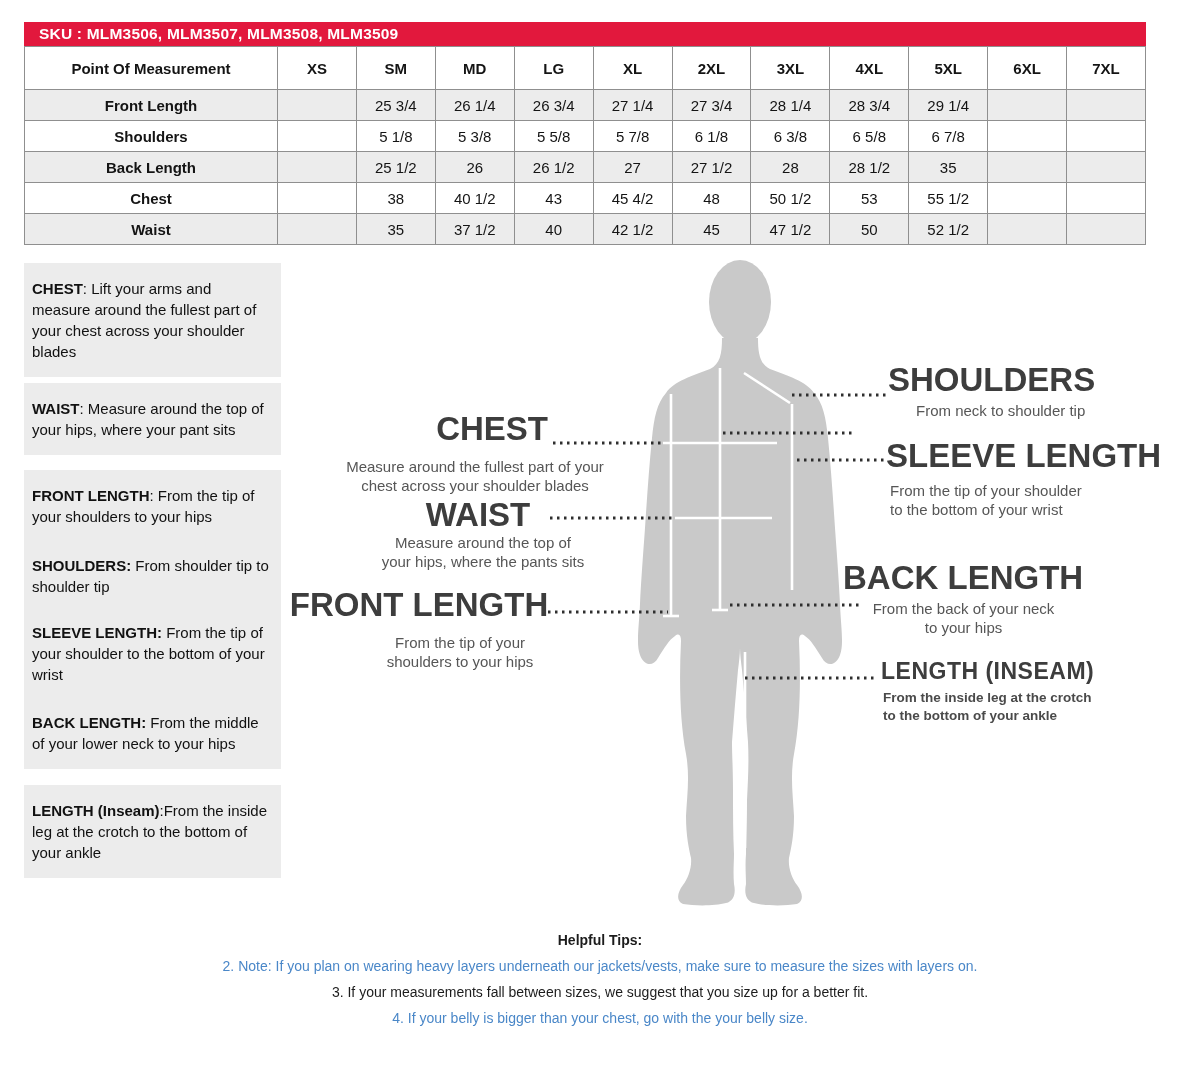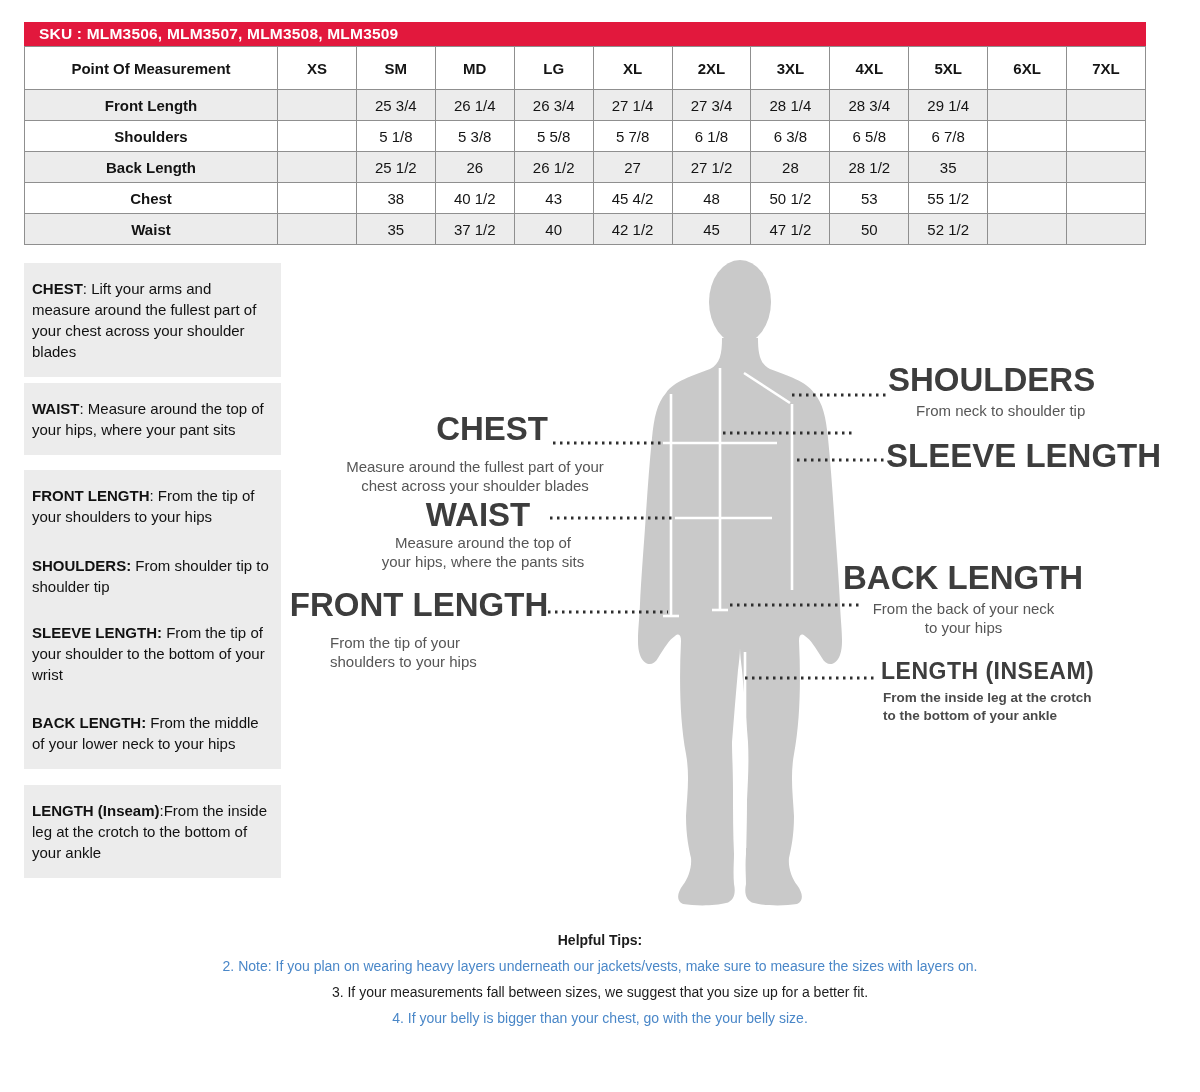--- a/index.html
+++ b/index.html
@@ -35,21 +35,21 @@
   .mline{stroke:#ffffff;stroke-width:2.6;fill:none;}
   .dotline{stroke:#2e2e2e;stroke-width:3;stroke-dasharray:2.5 4.5;fill:none;}
   .dlabel{position:absolute;font-weight:bold;font-size:33px;color:#3d3d3d;
     line-height:1;white-space:nowrap;}
   .dsub{position:absolute;font-size:15px;color:#565656;line-height:19px;white-space:pre-line;}
   .t-chest{left:348px;top:412px;width:200px;text-align:right;}
   .s-chest{left:315px;top:457px;width:320px;text-align:center;}
   .t-waist{left:378px;top:498px;width:200px;text-align:center;}
   .s-waist{left:363px;top:533px;width:240px;text-align:center;}
   .t-front{left:288px;top:588px;width:262px;text-align:center;}
-  .s-front{left:330px;top:633px;width:260px;text-align:left;}
+  .s-front{left:330px;top:633px;width:260px;text-align:center;}
   .t-shoulders{left:888px;top:363px;}
   .s-shoulders{left:916px;top:401px;}
   .t-sleeve{left:886px;top:439px;}
   .s-sleeve{left:890px;top:481px;}
   .t-back{left:843px;top:561px;}
   .s-back{left:856px;top:599px;width:215px;text-align:center;}
   .t-inseam{left:881px;top:660px;font-size:23px;letter-spacing:.5px;}
   .s-inseam{left:883px;top:689px;font-size:13.5px;font-weight:600;color:#4a4a4a;line-height:18px;}
 
   
@@ -241,20 +241,22 @@
 chest across your shoulder blades</div>
   <div class="dlabel t-waist">WAIST</div>
   <div class="dsub s-waist">Measure around the top of
 your hips, where the pants sits</div>
   <div class="dlabel t-front">FRONT LENGTH</div>
   <div class="dsub s-front">From the tip of your
 shoulders to your hips</div>
   <div class="dlabel t-shoulders">SHOULDERS</div>
   <div class="dsub s-shoulders">From neck to shoulder tip</div>
   <div class="dlabel t-sleeve">SLEEVE LENGTH</div>
+  <div class="dsub s-sleeve">From the tip of your shoulder
+to the bottom of your wrist</div>
   <div class="dlabel t-back">BACK LENGTH</div>
   <div class="dsub s-back">From the back of your neck
 to your hips</div>
   <div class="dlabel t-inseam">LENGTH (INSEAM)</div>
   <div class="dsub s-inseam">From the inside leg at the crotch
 to the bottom of your ankle</div>
 
   <div id="tips">
     <div class="tips-heading">Helpful Tips:</div>
     <div id="tip-lines">

